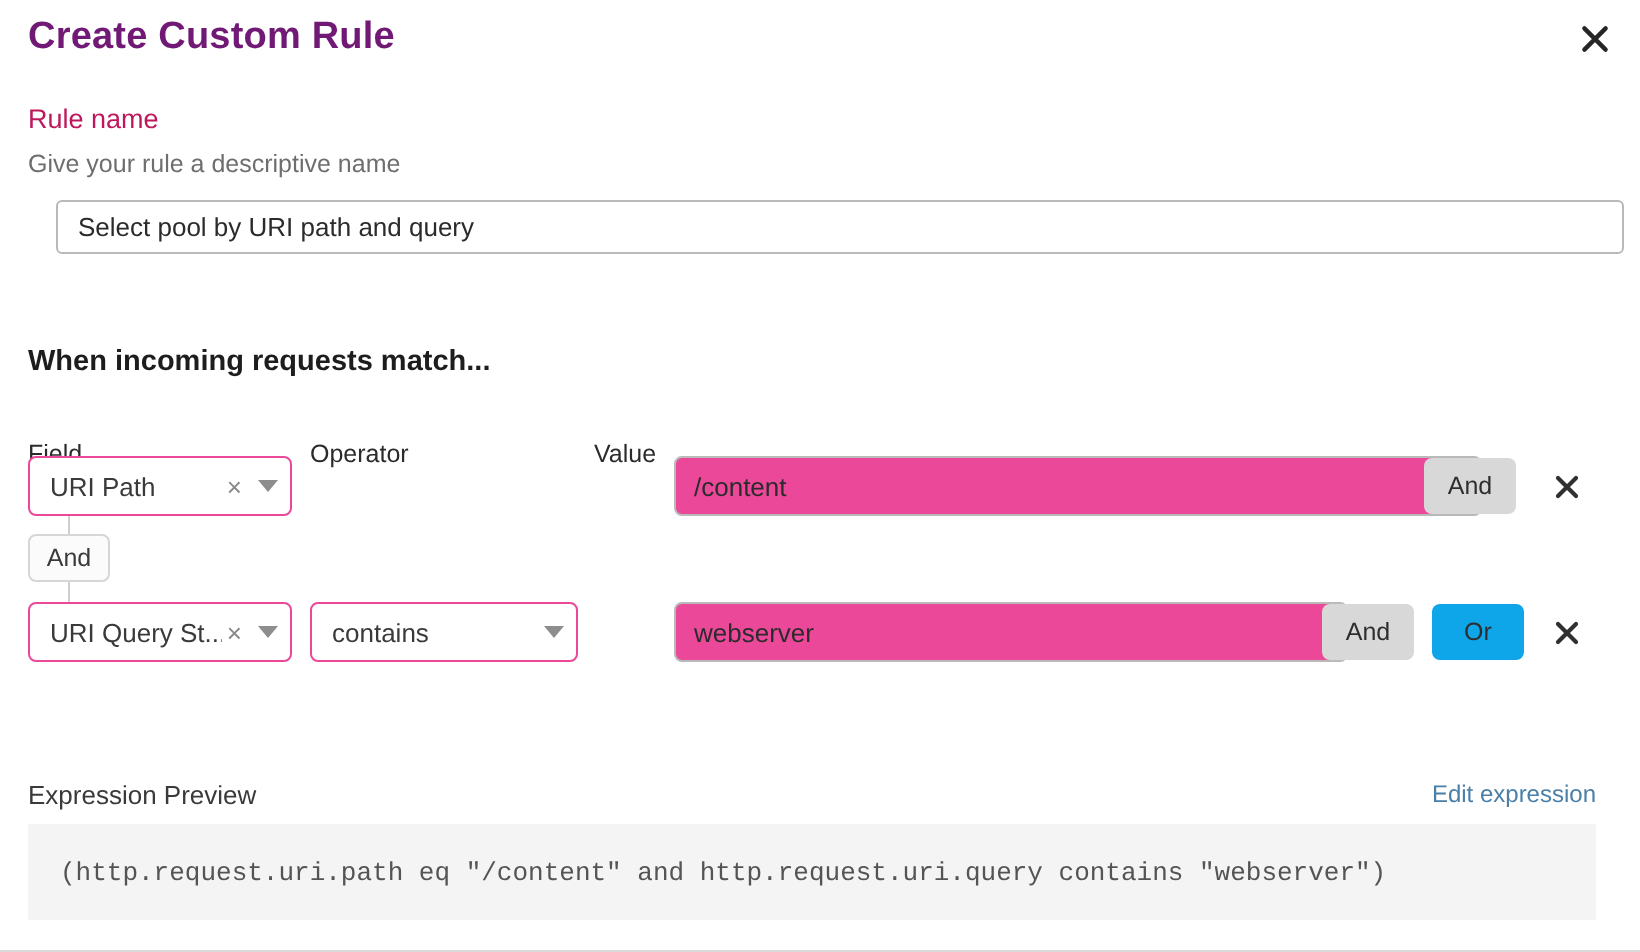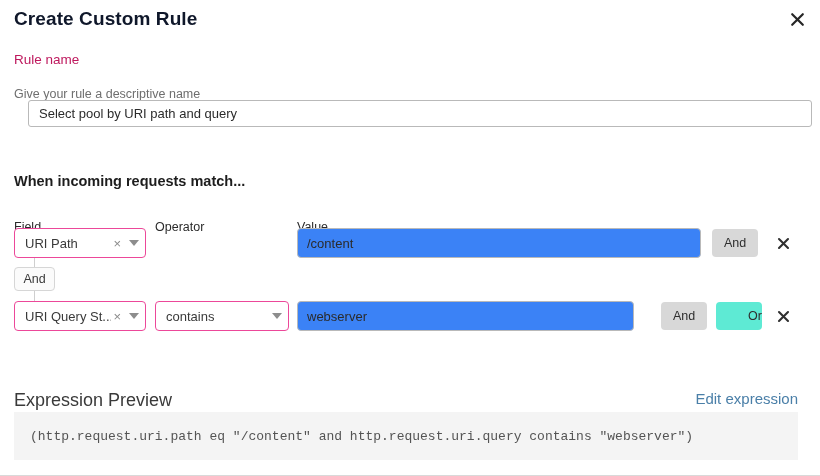--- a/index.html
+++ b/index.html
@@ -21,21 +21,21 @@
     overflow: hidden;
   }
 
   
   .dlg-title {
     position: absolute;
     left: 14px;
     top: 8px;
     font-size: 19px;
     font-weight: bold;
-    color: #0f172a;
+    color: #701a75;
     letter-spacing: 0.1px;
   }
   .close-btn {
     position: absolute;
     right: 10px;
     top: 6px;
     width: 26px;
     height: 26px;
     display: flex;
     align-items: center;
@@ -50,21 +50,21 @@
     position: absolute;
     font-size: 13.5px;
     color: #be185d;
   }
   .label-sub {
     position: absolute;
     font-size: 12.5px;
     color: #6e6e6e;
   }
   #rule-name-label { left: 14px; top: 52px; }
-  #rule-name-hint  { left: 14px; top: 87px; }
+  #rule-name-hint  { left: 14px; top: 75px; }
 
   .text-input {
     position: absolute;
     box-sizing: border-box;
     background: #ffffff;
     border: 1px solid #b9b9b9;
     border-radius: 3px;
     font-family: "Liberation Sans", sans-serif;
     font-size: 13px;
     color: #2b2b2b;
@@ -154,49 +154,50 @@
     border-top: 6px solid #8d8d8d;
   }
 
   .field-select { left: 14px; width: 132px; }
   .op-select    { left: 155px; width: 134px; }
 
   .value-input {
     position: absolute;
     box-sizing: border-box;
     height: 30px;
-    background: #3b82f6;
+    background: #ec4899;
     border: 1px solid #b9b9b9;
     border-radius: 4px;
     font-family: "Liberation Sans", sans-serif;
     font-size: 13px;
     color: #2b2b2b;
     padding: 0 9px;
     outline: none;
+    margin-left: 40px;
   }
   #value-input-1 { left: 297px; width: 404px; }
   #value-input-2 { left: 297px; width: 337px; }
 
   .logic-btn {
     position: absolute;
     box-sizing: border-box;
     height: 28px;
     top: 1px;
     background: #d8d8d8;
     border: none;
     border-radius: 4px;
     font-family: "Liberation Sans", sans-serif;
     font-size: 12.5px;
     color: #2e2e2e;
     cursor: pointer;
     padding: 0;
   }
   #row1-and { left: 712px; width: 46px; }
   #row2-and { left: 661px; width: 46px; }
-  #row2-or  { left: 716px; width: 46px; background: #5eead4; text-align: right; }
+  #row2-or  { left: 716px; width: 46px; background: #0ea5e9; }
 
   .del-btn {
     position: absolute;
     top: 4px;
     width: 22px;
     height: 22px;
     display: flex;
     align-items: center;
     justify-content: center;
     cursor: pointer;
@@ -230,28 +231,28 @@
     font-size: 12.5px;
     color: #3a3a3a;
     cursor: pointer;
   }
 
   
   #expr-label {
     position: absolute;
     left: 14px;
     top: 390px;
-    font-size: 18px;
+    font-size: 13px;
     color: #3a3a3a;
   }
   #edit-expression {
     position: absolute;
     right: 22px;
     top: 390px;
-    font-size: 15px;
+    font-size: 12px;
     color: #4a7fa8;
     text-decoration: none;
     cursor: pointer;
   }
   #expr-box {
     position: absolute;
     left: 14px;
     top: 412px;
     width: 784px;
     height: 48px;

